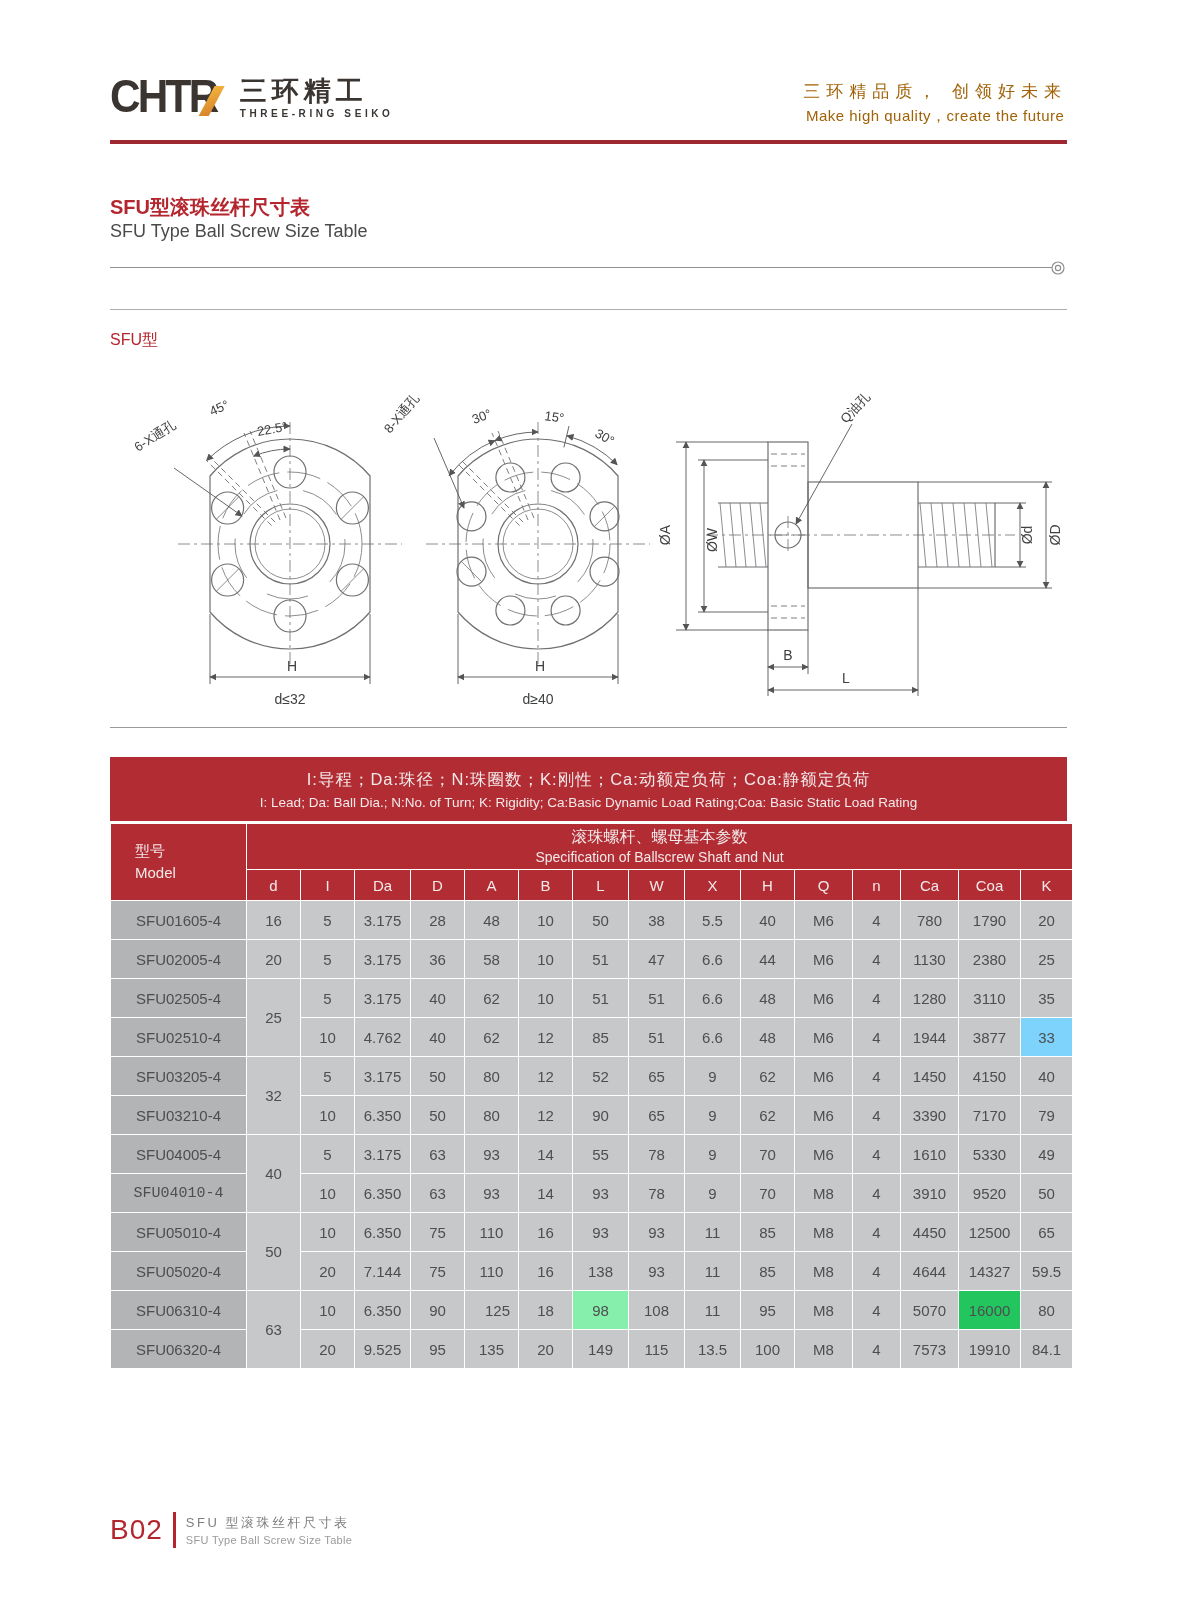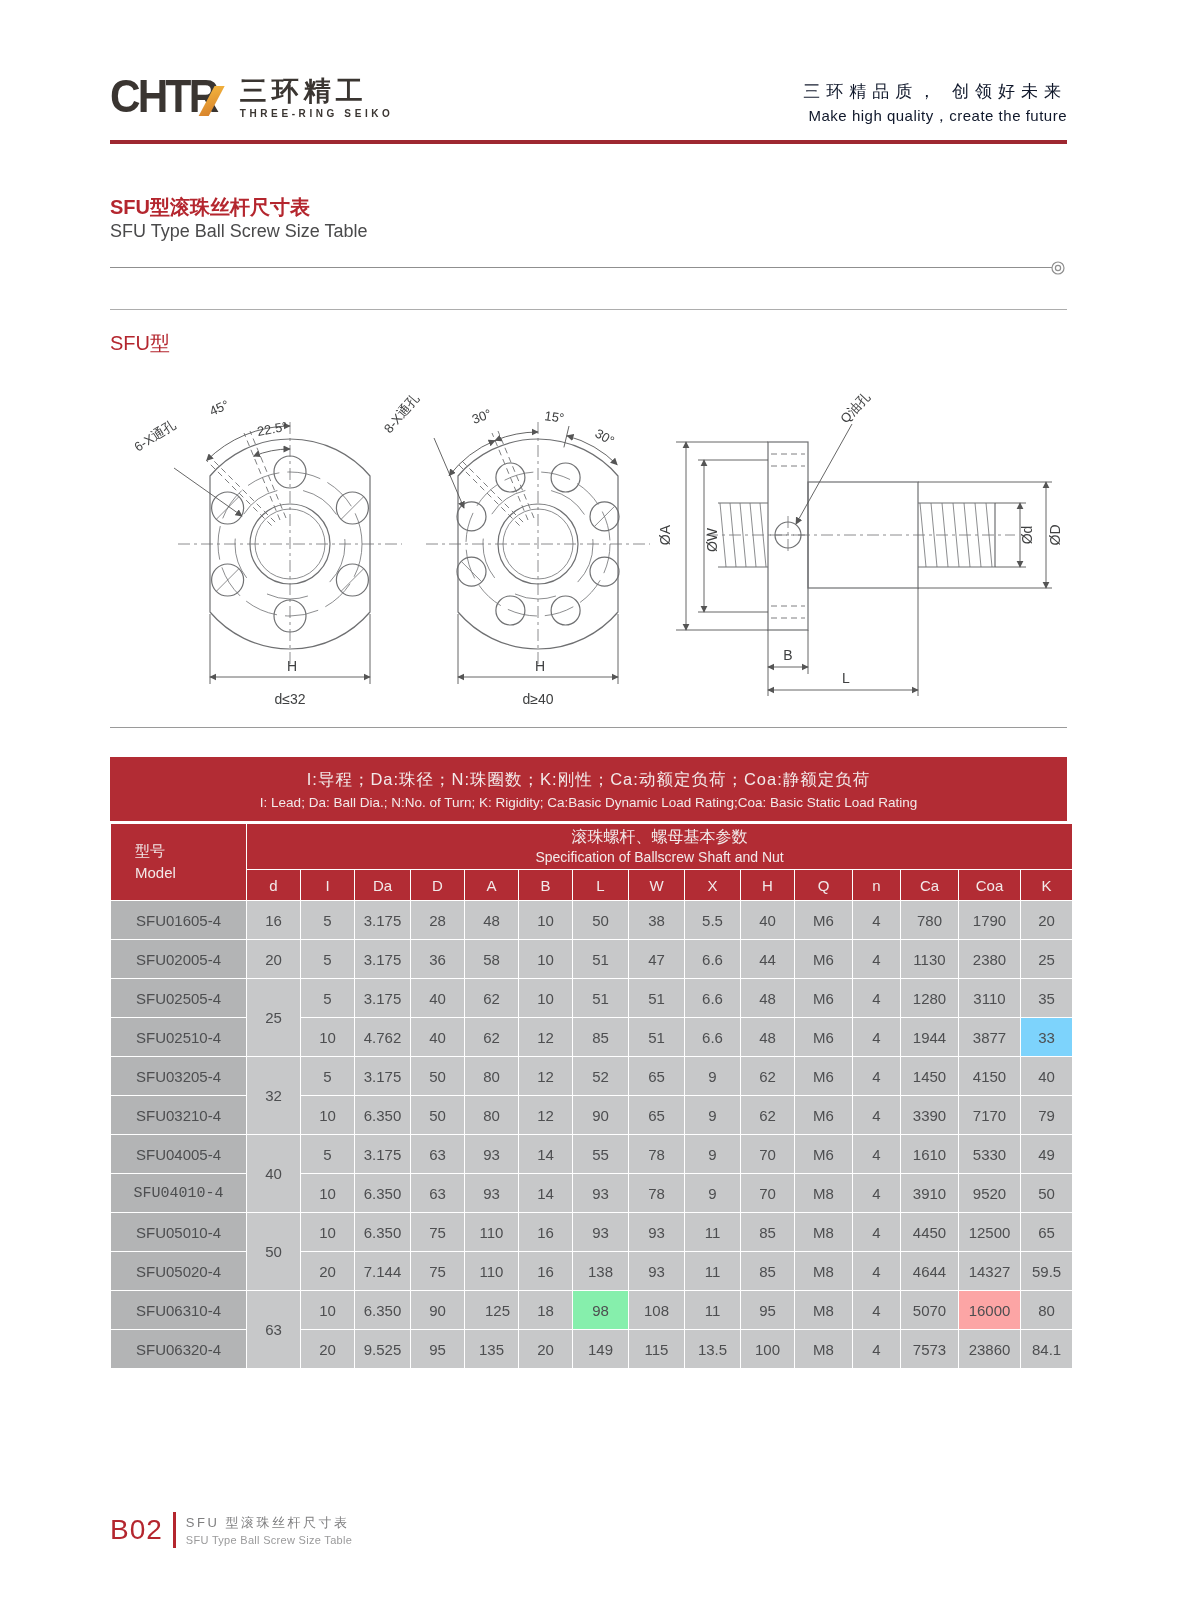--- a/index.html
+++ b/index.html
@@ -6,32 +6,32 @@
   body { background:#e8e8e8; font-family:"Liberation Sans","DejaVu Sans",sans-serif; }
   .page { position:relative; width:1177px; height:1600px; background:#ffffff; margin:0 auto; overflow:hidden; }
 
   
   .logo-row { position:absolute; left:110px; top:70px; display:flex; align-items:flex-start; gap:14px; }
   .logo-mark { position:relative; font-weight:900; font-size:46px; line-height:52px; color:#3a3531; letter-spacing:-3px; transform:scaleX(.92); transform-origin:left; }
   .logo-slash { position:absolute; right:0px; bottom:6px; width:11px; height:30px; background:linear-gradient(160deg,#f2b33d,#d8832b); transform:skewX(-30deg); }
   .logo-cjk { display:flex; flex-direction:column; margin-top:6px; }
   .logo-cn { font-size:27px; font-weight:bold; color:#3a3531; letter-spacing:5px; line-height:30px; }
   .logo-en { font-size:10px; font-weight:bold; color:#3a3531; letter-spacing:3.6px; margin-top:2px; }
-  .slogan { position:absolute; right:110px; top:80px; text-align:right; color:#0f172a; }
+  .slogan { position:absolute; right:110px; top:80px; text-align:center; color:#a16207; }
   .slogan-cn { font-size:17px; letter-spacing:6px; }
   .slogan-en { font-size:15px; margin-top:4px; letter-spacing:.5px; }
   .head-rule { position:absolute; left:110px; top:140px; width:957px; height:4px; }
 
   
   .title-cn { position:absolute; left:110px; top:194px; font-size:20px; font-weight:bold; }
   .title-en { position:absolute; left:110px; top:221px; font-size:18px; color:#4a4a4b; }
   .rule1 { position:absolute; left:110px; top:267px; width:942px; height:1px; background:#8f8f8f; }
   .rule1-end { position:absolute; left:1050px; top:260px; }
   .rule2 { position:absolute; left:110px; top:309px; width:957px; height:1px; background:#adadad; }
-  .section-label { position:absolute; left:110px; top:330px; font-size:20px; }
+  .section-label { position:absolute; left:110px; top:330px; font-size:16px; }
   .rule3 { position:absolute; left:110px; top:727px; width:957px; height:1px; background:#9a9a9a; }
 
   
   .drawings { position:absolute; left:110px; top:372px; }
   .ln { stroke:#6f7072; fill:none; stroke-width:1.2; }
   .thin { stroke-width:.8; }
   .dash { stroke-dasharray:6 4; stroke-width:.9; }
   .cline { stroke-dasharray:12 4 3 4; stroke-width:.8; }
   .dim { stroke:#555; fill:none; stroke-width:.9; }
   .dtext { font-size:13px; fill:#3f4041; }
@@ -456,38 +456,38 @@
           <td style="background: rgb(199, 200, 201);">90</td>
           <td style="background: rgb(199, 200, 201); padding-left: 12px;">125</td>
           <td style="background: rgb(199, 200, 201);">18</td>
           <td style="background: #86efac;">98</td>
           <td style="background: rgb(199, 200, 201);">108</td>
           <td style="background: rgb(199, 200, 201);">11</td>
           <td style="background: rgb(199, 200, 201);">95</td>
           <td style="background: rgb(199, 200, 201);">M8</td>
           <td style="background: rgb(199, 200, 201);">4</td>
           <td style="background: rgb(199, 200, 201);">5070</td>
-          <td style="background: #fca5a5;">16000</td>
+          <td style="background: #22c55e;">16000</td>
           <td style="background: rgb(199, 200, 201);">80</td>
         </tr>
         <tr>
           <td style="background: rgb(179, 180, 181);">SFU06320-4</td>
           <td style="background: rgb(199, 200, 201);">20</td>
           <td style="background: rgb(199, 200, 201);">9.525</td>
           <td style="background: rgb(199, 200, 201);">95</td>
           <td style="background: rgb(199, 200, 201);">135</td>
           <td style="background: rgb(199, 200, 201);">20</td>
           <td style="background: rgb(199, 200, 201);">149</td>
           <td style="background: rgb(199, 200, 201);">115</td>
           <td style="background: rgb(199, 200, 201);">13.5</td>
           <td style="background: rgb(199, 200, 201);">100</td>
           <td style="background: rgb(199, 200, 201);">M8</td>
           <td style="background: rgb(199, 200, 201);">4</td>
           <td style="background: rgb(199, 200, 201);">7573</td>
-          <td style="background: rgb(199, 200, 201);">23860</td>
+          <td style="background: rgb(199, 200, 201);">19910</td>
           <td style="background: rgb(199, 200, 201);">84.1</td>
         </tr>
       </tbody>
   </table>
 
   <div class="footer">
     <div class="footer-page" style="color: rgb(180, 38, 46);">B02</div>
     <div class="footer-bar" style="background: rgb(180, 38, 46);"></div>
     <div>
       <div class="footer-cn">SFU 型滚珠丝杆尺寸表</div>

